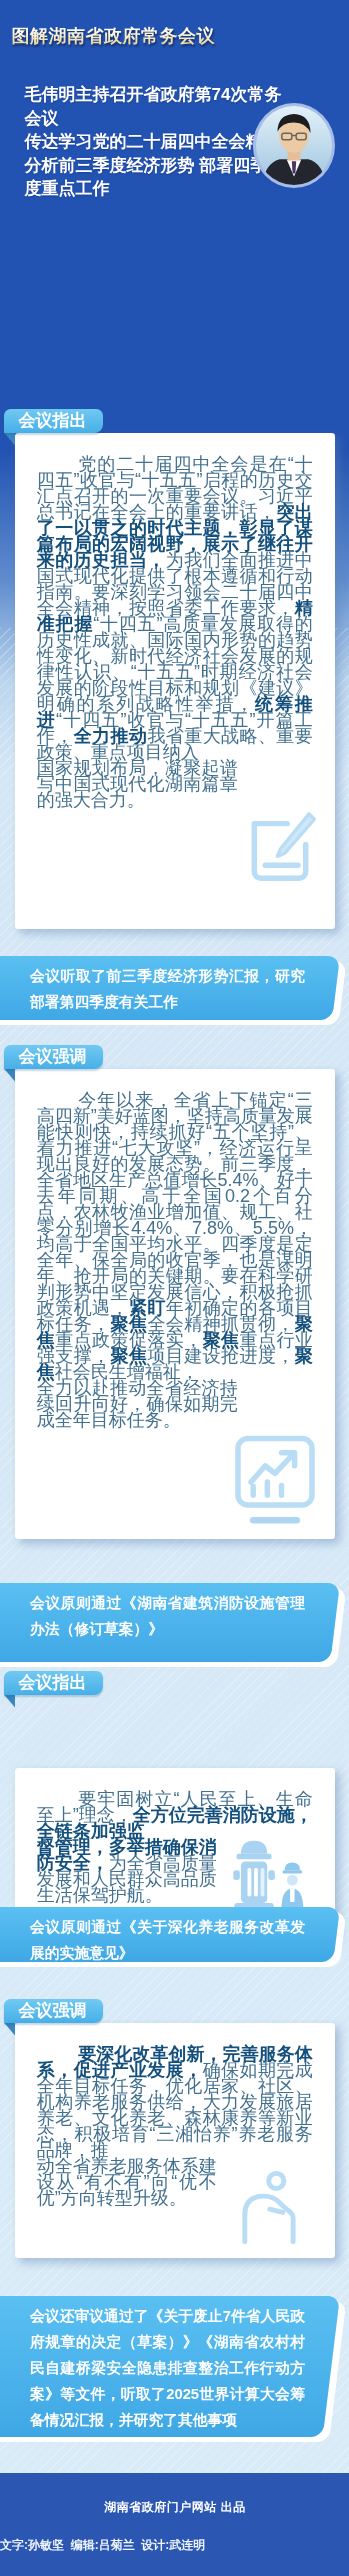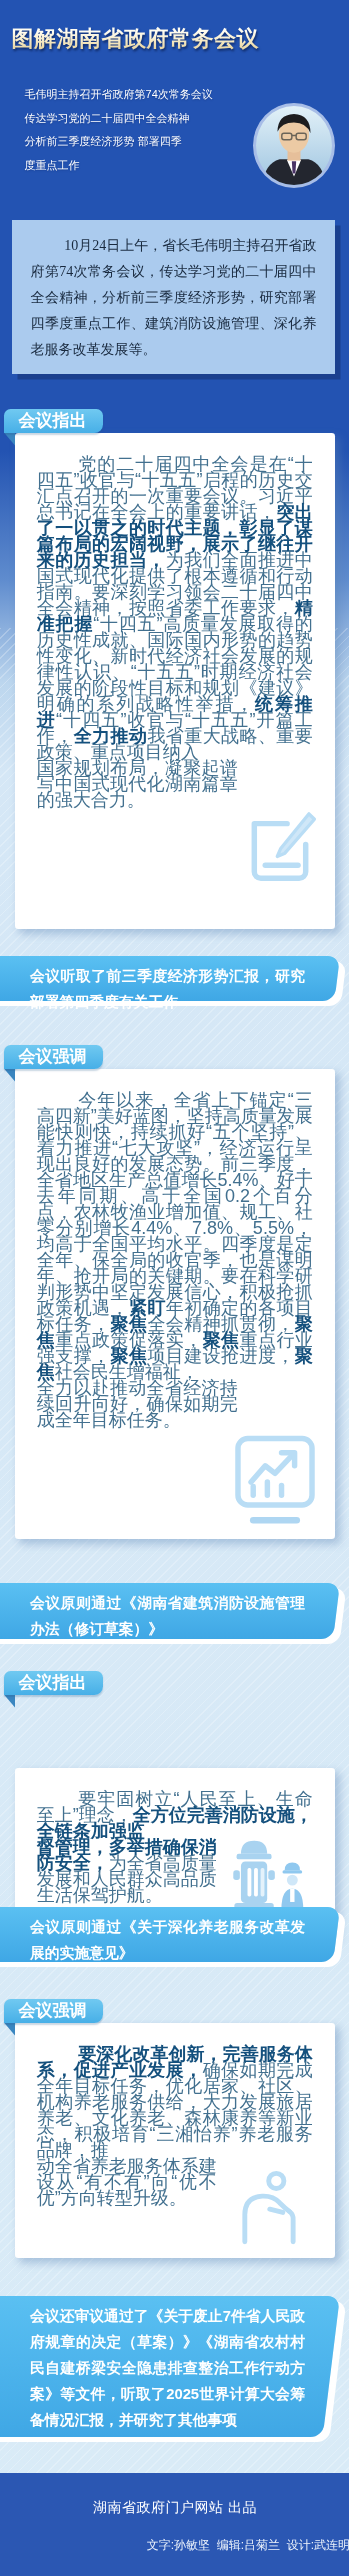--- a/index.html
+++ b/index.html
@@ -4,26 +4,26 @@
 <style>
   html,body{margin:0;padding:0;}
   body{font-family:"Liberation Sans","DejaVu Sans",sans-serif;background:#e8eef6;}
   #poster{position:relative;width:350px;height:2576px;margin:0 auto;overflow:hidden;
     background:linear-gradient(180deg,#2353b2 0%,#2353b2 17.5%,#5f8cce 22.5%,#bcd6ee 26.5%,#d5e7f6 30%,#d9ebf7 96%,#d9ebf7 100%);}
   #stripes{position:absolute;left:0;top:628px;width:350px;height:1845px;pointer-events:none;
     background:repeating-linear-gradient(135deg,rgba(255,255,255,.45) 0 1.1px,rgba(255,255,255,0) 1.1px 7px);opacity:.55;}
 
   
   .main-title{position:absolute;left:11.5px;top:24px;font-family:"Liberation Serif","DejaVu Serif",serif;
-    font-weight:bold;font-size:22px;letter-spacing:0.5px;
+    font-weight:bold;font-size:18px;letter-spacing:0.5px;
     background:linear-gradient(180deg,#fffdf2 25%,#f4e7c0 60%,#dfc98e 100%);
     -webkit-background-clip:text;background-clip:text;color:transparent;
     filter:drop-shadow(1.6px 2.2px 1.1px rgba(5,22,66,.65));}
   .headline{position:absolute;left:24.6px;top:83px;width:273px;}
-  .headline div{color:#fff;font-weight:normal;font-size:11px;line-height:23.5px;text-shadow:0 1.1px 1.6px rgba(10,30,90,.35);}
+  .headline div{color:#fff;font-weight:bold;font-size:17px;line-height:23.5px;text-shadow:0 1.1px 1.6px rgba(10,30,90,.35);}
   .portrait{position:absolute;left:253px;top:103px;width:82px;height:85px;border-radius:50%;
     border:3.8px solid #a7bde7;box-sizing:border-box;overflow:hidden;
     background:linear-gradient(180deg,#e2f1f8 0%,#9ec4e0 100%);}
   .portrait svg{width:100%;height:100%;display:block;}
 
   
   .intro-card{position:absolute;left:12px;top:220px;width:323px;min-height:154px;box-sizing:border-box;
     background:#abcbee;box-shadow:5.5px 5.5px 0 rgba(16,38,92,.42);
     padding:13px 18.6px 11px;font-family:"Liberation Serif","DejaVu Serif",serif;
     font-size:14px;line-height:26px;color:#18293e;text-align:justify;}
@@ -51,23 +51,23 @@
   .banner-bg{position:absolute;top:0;bottom:0;left:-18.6px;right:0;
     background:linear-gradient(180deg,#5ac0f2 0%,#3fa7e5 100%);
     border-radius:0 12px 12px 0;transform:skewX(-7deg);transform-origin:100% 0;
     box-shadow:7px 4.9px 0 #ffffff;}
   .banner-text{position:relative;padding:6.6px 35px 6.6px 30px;color:#fff;font-weight:bold;
     font-size:14.8px;line-height:26px;text-align:justify;}
 
   
   .footer{position:absolute;left:0;top:2473px;width:350px;height:103px;background:#2b57b3;}
   .footer-pub{position:absolute;left:0;top:26px;width:100%;text-align:center;color:#fff;
-    font-weight:normal;font-size:14px;letter-spacing:0.5px;}
-  .footer-credits{position:absolute;left:0;top:64px;width:100%;text-align:right;color:#eef4fc;
-    font-size:12px;white-space:pre;}
+    font-weight:bold;font-size:12px;letter-spacing:0.5px;}
+  .footer-credits{position:absolute;left:0;top:64px;width:100%;text-align:left;color:#eef4fc;
+    font-size:12px;white-space:pre;font-weight:bold;}
 </style>
 </head>
 <body>
 
 <div id="poster">
   <div id="stripes"></div>
 
   <div class="main-title">图解湖南省政府常务会议</div>
   <div class="headline">
     <div>毛伟明主持召开省政府第74次常务会议</div>
@@ -82,41 +82,38 @@
       <polygon points="47,77 53,77 52,94 48,94" fill="#4a3366"></polygon>
       <rect x="41" y="56" width="18" height="20" fill="#e6bf9a"></rect>
       <ellipse cx="50" cy="40" rx="21" ry="25" fill="#eccaa4"></ellipse>
       <path d="M27 36 Q27 12 50 11 Q73 12 73 38 Q67 23 50 23 Q33 23 27 36 Z" fill="#1d1d1f"></path>
       <rect x="33" y="38" width="14" height="9" rx="3" fill="none" stroke="#6b6458" stroke-width="2"></rect>
       <rect x="53" y="38" width="14" height="9" rx="3" fill="none" stroke="#6b6458" stroke-width="2"></rect>
       <line x1="47" y1="41" x2="53" y2="41" stroke="#6b6458" stroke-width="2"></line>
     </svg>
   </div>
 
-  <div class="intro-card">
-    <p>10月24日上午，省长毛伟明主持召开省政府第74次常务会议，传达学习党的二十届四中全会精神，分析前三季度经济形势，研究部署四季度重点工作、建筑消防设施管理、深化养老服务改革发展等。</p>
-  </div>
 
   <div class="tab" style="top:409px">
     <span>会议指出</span>
   </div>
   <div class="fold" style="top:433px"></div>
   <div class="card" style="top:433px;min-height:496px">
     <p class="p-main"><span>党的二十届四中全会是在“十四五”收官与“十五五”启程的历史交汇点召开的一次重要会议。习近平总书记在全会上的重要讲话，</span><span class="bd">突出了一以贯之的时代主题，彰显了谋篇布局的宏阔视野，展示了继往开来的历史担当，</span><span>为我们全面推进中国式现代化提供了根本遵循和行动指南。要深刻学习领会二十届四中全会精神，按照省委工作要求，</span><span class="bd">精准把握</span><span>“十四五”高质量发展取得的历史性成就、国际国内形势的趋势性变化、新时代经济社会发展的规律性认识、“十五五”时期经济社会发展的阶段性目标和规划《建议》明确的系列战略性举措，</span><span class="bd">统筹推进</span><span>“十四五”收官与“十五五”开篇工作，</span><span class="bd">全力推动</span><span>我省重大战略、重要政策、重点项目纳入</span></p>
     <p class="p-tail"><span>国家规划布局，凝聚起谱写中国式现代化湖南篇章的强大合力。</span></p>
     <div class="card-icon" style="right:14px;bottom:38px">
       <svg width="82" height="85" viewBox="0 0 150 155">
         <path d="M28 32 h60 M28 32 v88 a12 12 0 0 0 12 12 h70 a12 12 0 0 0 12 -12 v-50" fill="none" stroke="#b9ddf5" stroke-width="10" stroke-linecap="round"></path>
         <line x1="48" y1="108" x2="108" y2="108" stroke="#b9ddf5" stroke-width="10" stroke-linecap="round"></line>
         <path d="M128 14 L138 24 L84 86 L70 92 L76 78 Z" fill="#cfe7f8" stroke="#b9ddf5" stroke-width="6" stroke-linejoin="round"></path>
       </svg>
     </div>
   </div>
 
-  <div class="banner" style="top:956px;height:45px">
+  <div class="banner" style="top:956px;height:64px">
     <div class="banner-bg"></div>
     <div class="banner-text">会议听取了前三季度经济形势汇报，研究部署第四季度有关工作</div>
   </div>
 
   <div class="tab" style="top:1045px">
     <span>会议强调</span>
   </div>
   <div class="fold" style="top:1069px"></div>
   <div class="card" style="top:1069px;min-height:470px">
     <p class="p-main"><span>今年以来，全省上下锚定“三高四新”美好蓝图，坚持高质量发展能快则快，持续抓好“五个坚持”、着力推进“七大攻坚”，经济运行呈现出良好的发展态势。前三季度，全省地区生产总值增长5.4%、好于去年同期、高于全国0.2个百分点，农林牧渔业增加值、规工、社零分别增长4.4%、7.8%、5.5%，均高于全国平均水平。四季度是定全年、保全局的收官季，也是谋明年、抢开局的关键期。要在科学研判形势中坚定发展信心，积极抢抓政策机遇，</span><span class="bd">紧盯</span><span>年初确定的各项目标任务，</span><span class="bd">聚焦</span><span>全会精神抓贯彻，</span><span class="bd">聚焦</span><span>重点政策促落实，</span><span class="bd">聚焦</span><span>重点行业强支撑，</span><span class="bd">聚焦</span><span>项目建设抢进度，</span><span class="bd">聚焦</span><span>社会民生增福祉，</span></p>
@@ -127,21 +124,21 @@
         <polyline points="40,92 66,62 84,76 118,40" fill="none" stroke="#b9ddf5" stroke-width="10" stroke-linecap="round" stroke-linejoin="round"></polyline>
         <polyline points="96,38 120,38 120,62" fill="none" stroke="#b9ddf5" stroke-width="10" stroke-linecap="round" stroke-linejoin="round"></polyline>
         <line x1="44" y1="100" x2="44" y2="116" stroke="#b9ddf5" stroke-width="10" stroke-linecap="round"></line>
         <line x1="70" y1="92" x2="70" y2="116" stroke="#b9ddf5" stroke-width="10" stroke-linecap="round"></line>
         <line x1="96" y1="98" x2="96" y2="116" stroke="#b9ddf5" stroke-width="10" stroke-linecap="round"></line>
         <line x1="44" y1="162" x2="124" y2="162" stroke="#aed6f2" stroke-width="12" stroke-linecap="round"></line>
       </svg>
     </div>
   </div>
 
-  <div class="banner" style="top:1583px;height:56px">
+  <div class="banner" style="top:1583px;height:79px">
     <div class="banner-bg"></div>
     <div class="banner-text">会议原则通过《湖南省建筑消防设施管理办法（修订草案）》</div>
   </div>
 
   <div class="tab" style="top:1671px">
     <span>会议指出</span>
   </div>
   <div class="fold" style="top:1695px"></div>
   <div class="card" style="top:1768px;min-height:169px">
     <p class="p-main"><span>要牢固树立“人民至上、生命至上”理念，</span><span class="bd">全方位完善消防设施，全链条加强监</span></p>

